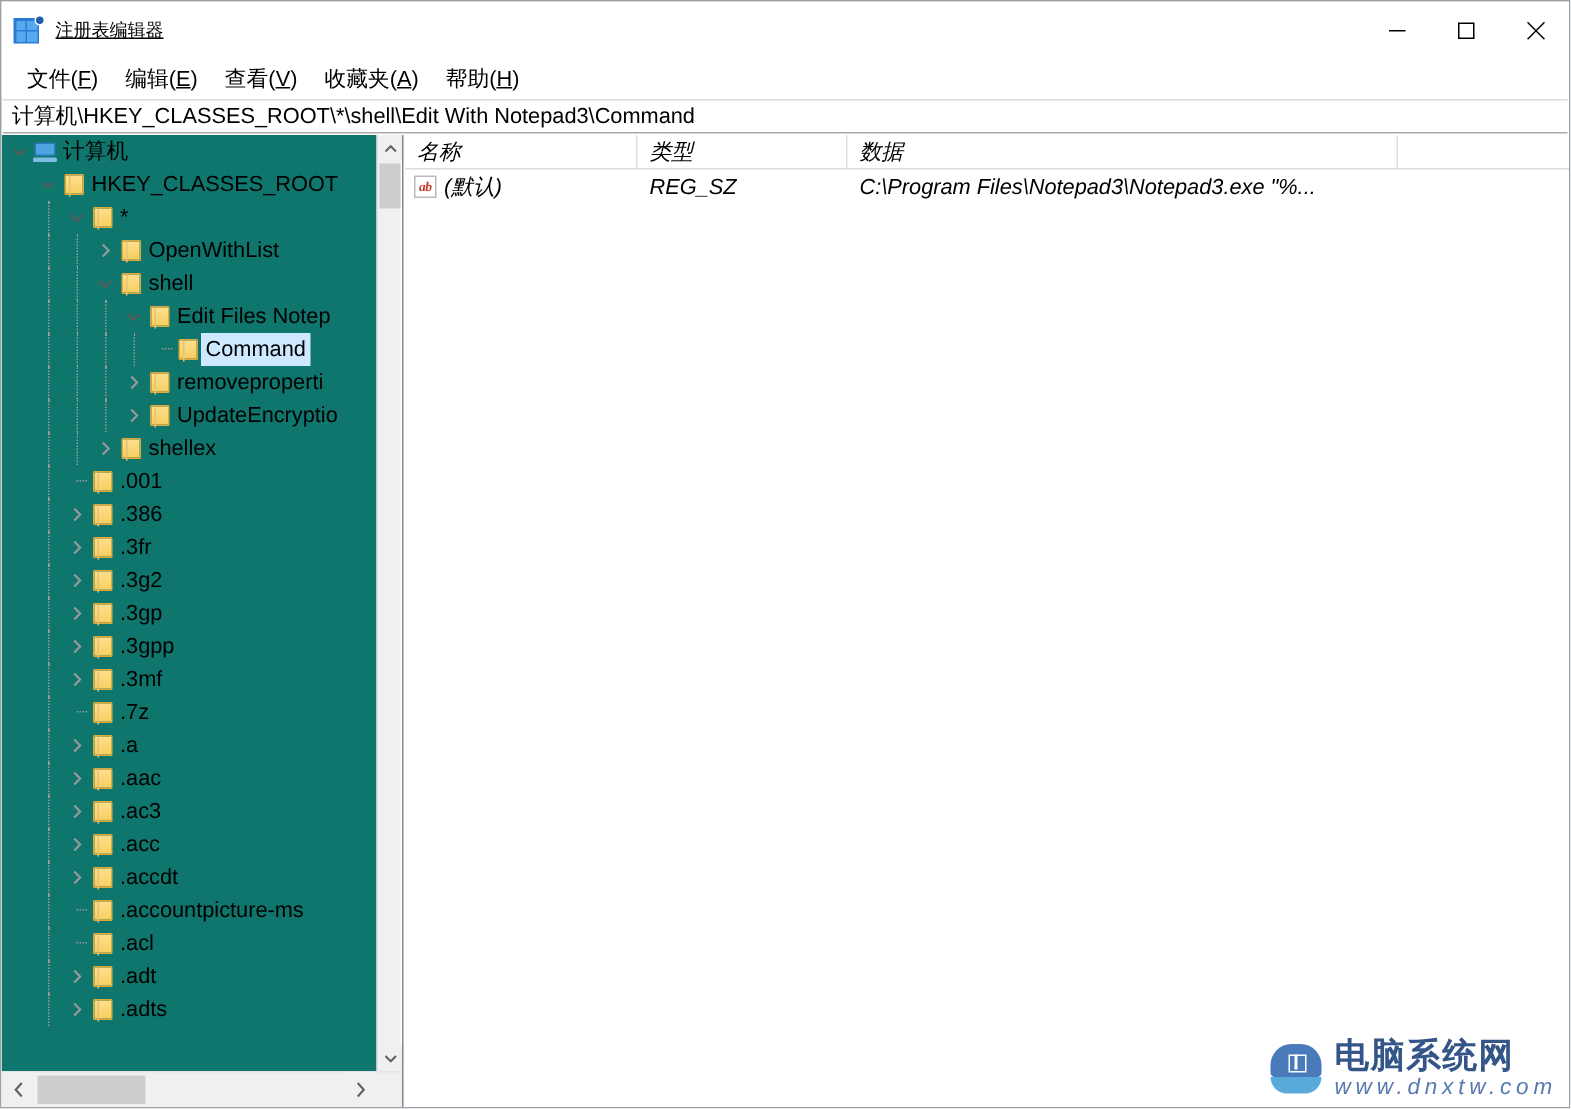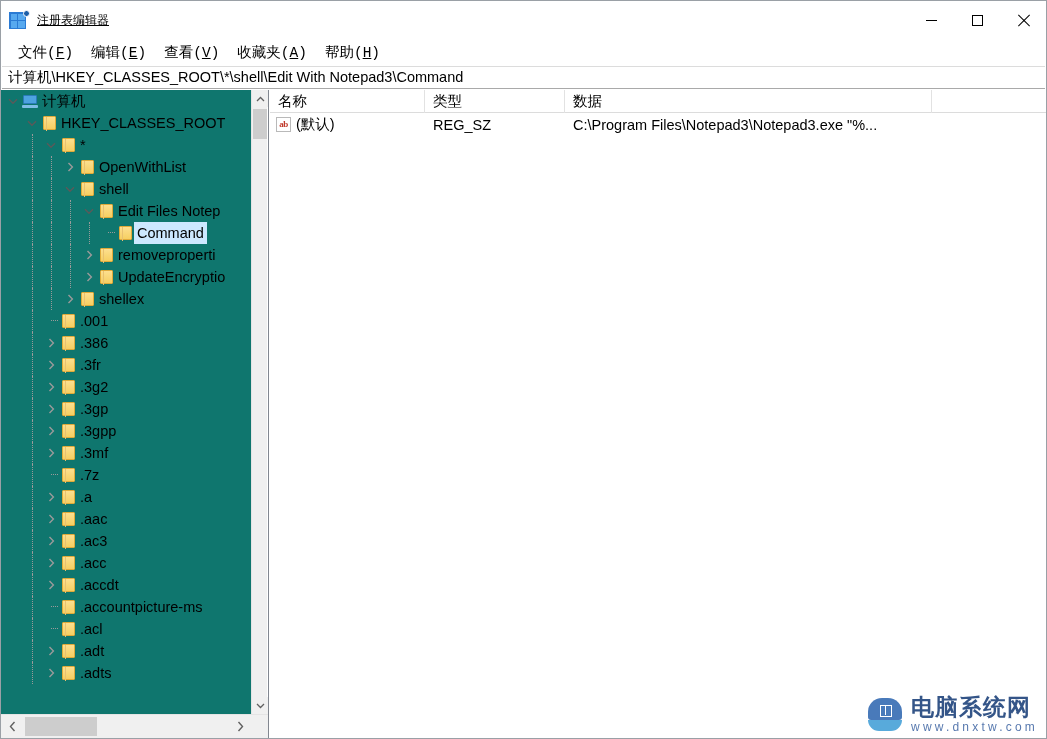--- a/index.html
+++ b/index.html
@@ -77,21 +77,20 @@
     width: 1045px; height: 26px;
     background: #ffffff;
     display: flex; align-items: center;
     padding-left: 8px;
   }
   .menu-item {
     font-size: 14.5px; color: #000;
     padding: 2px 9px;
     white-space: nowrap;
     cursor: default;
-    font-family: Liberation Mono, monospace;
   }
   .menu-item u { text-decoration: underline; }
 
   
   .addressbar {
     position: absolute; left: 1px; top: 65px;
     width: 1043px; height: 23px;
     background: #ffffff;
     border-top: 1px solid #dcdcdc;
     border-bottom: 1px solid #a9a9a9;
@@ -219,20 +218,21 @@
     width: 72px; height: 19px;
     background: #cdcdcd;
   }
 
   
   .list-pane {
     position: absolute; left: 269px; top: 0;
     width: 776px; height: 510px;
     background: #ffffff;
     overflow: hidden;
+    font-style: italic;
   }
   .list-header {
     position: relative;
     height: 23px;
     background: #ffffff;
     border-bottom: 1px solid #dcdcdc;
     display: flex;
   }
   .col-head {
     position: relative;
@@ -307,22 +307,23 @@
     background: #4aa3d8;
     border-radius: 0 0 17px 17px;
   }
   .wm-text { display: flex; flex-direction: column; }
   .wm-cn {
     font-size: 23px; font-weight: bold; color: #23477e;
     letter-spacing: 1px; line-height: 1.05;
     font-family: "DejaVu Sans", sans-serif;
   }
   .wm-url {
-    font-size: 12px; color: #4a6ea8; letter-spacing: 3.2px;
+    font-size: 15px; color: #4a6ea8; letter-spacing: 3.2px;
     line-height: 1.2;
+    font-style: italic;
   }
 </style>
 </head>
 <body>
 
 <div id="app">
 
   <div class="titlebar">
     <div class="title-icon">
       <div class="grid">

